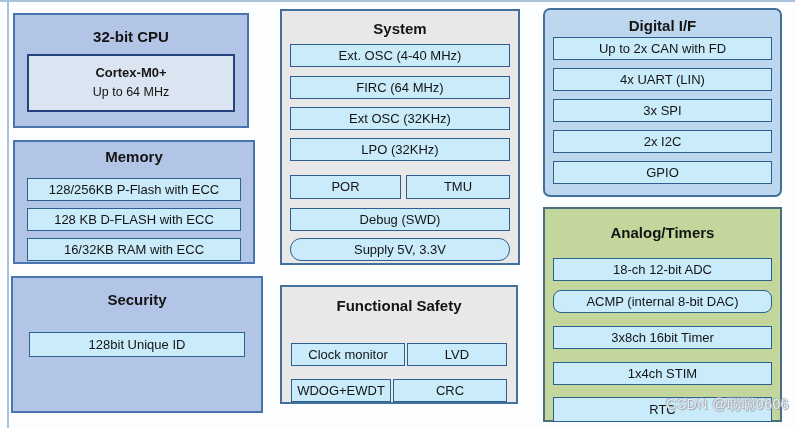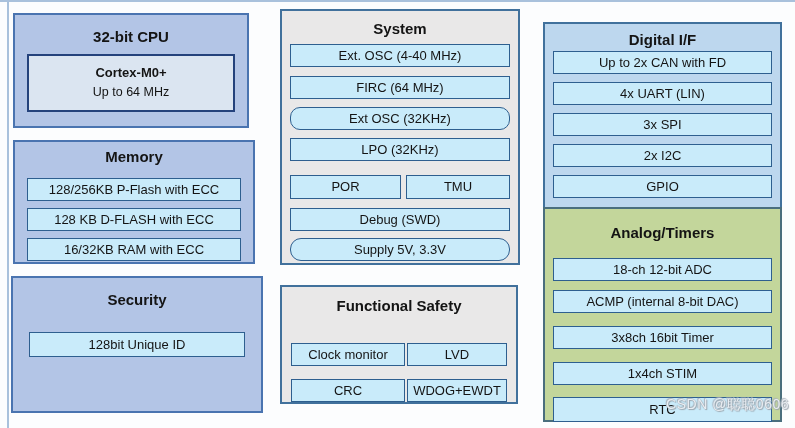--- a/index.html
+++ b/index.html
@@ -97,54 +97,54 @@
 
   <div class="block periwinkle" style="left:11px; top:274px; width:252px; height:137px;">
     <div class="block-title" style="padding-top:13px;">Security</div>
     <div class="item" style="margin:23px 16px 0; height:25px; line-height:23px;">128bit Unique ID</div>
   </div>
 
   <div class="block grayblock" style="left:280px; top:7px; width:240px; height:256px;">
     <div class="block-title" style="padding-top:9px;">System</div>
     <div class="item" style="margin:6px 8px 0;">Ext. OSC (4-40 MHz)</div>
     <div class="item" style="margin:9px 8px 0;">FIRC (64 MHz)</div>
-    <div class="item" style="margin:8px 8px 0;border-radius:10px;">Ext OSC (32KHz)</div>
+    <div class="item" style="margin:8px 8px 0;">Ext OSC (32KHz)</div>
     <div class="item" style="margin:8px 8px 0;">LPO (32KHz)</div>
     <div class="row" style="margin:14px 8px 0;">
       <div class="item" style="width:111px; height:24px; line-height:22px;">POR</div>
       <div class="item" style="width:104px; height:24px; line-height:22px;">TMU</div>
     </div>
     <div class="item" style="margin:9px 8px 0;">Debug (SWD)</div>
     <div class="item" style="margin:7px 8px 0;border-radius:11px;">Supply 5V, 3.3V</div>
   </div>
 
   <div class="block grayblock" style="left:280px; top:283px; width:238px; height:119px;">
     <div class="block-title" style="padding-top:10px;">Functional Safety</div>
     <div class="row" style="margin:28px 9px 0;border-radius:7px;">
       <div class="item" style="width:114px;">Clock monitor</div>
       <div class="item" style="width:100px;">LVD</div>
     </div>
     <div class="row" style="margin:13px 9px 0;">
+      <div class="item" style="width:100px;">WDOG+EWDT</div>
       <div class="item" style="width:114px;">CRC</div>
-      <div class="item" style="width:100px;">WDOG+EWDT</div>
     </div>
   </div>
 
-  <div class="block skyblock" style="left:543px; top:20px; width:239px; height:189px;">
+  <div class="block skyblock" style="left:543px; top:6px; width:239px; height:189px;border-radius:7px;">
     <div class="block-title" style="padding-top:7px;">Digital I/F</div>
     <div class="item" style="margin:2px 8px 0;">Up to 2x CAN with FD</div>
     <div class="item" style="margin:8px 8px 0;">4x UART (LIN)</div>
     <div class="item" style="margin:8px 8px 0;">3x SPI</div>
     <div class="item" style="margin:8px 8px 0;">2x I2C</div>
     <div class="item" style="margin:8px 8px 0;">GPIO</div>
   </div>
 
   <div class="block greenblock" style="left:543px; top:205px; width:239px; height:215px;">
     <div class="block-title" style="padding-top:15px;">Analog/Timers</div>
     <div class="item" style="margin:16px 8px 0;">18-ch 12-bit ADC</div>
-    <div class="item" style="margin:9px 8px 0;">ACMP (internal 8-bit DAC)</div>
+    <div class="item" style="margin:9px 8px 0;border-radius:8px;">ACMP (internal 8-bit DAC)</div>
     <div class="item" style="margin:13px 8px 0;">3x8ch 16bit Timer</div>
     <div class="item" style="margin:13px 8px 0;">1x4ch STIM</div>
     <div class="item" style="margin:12px 8px 0; height:25px; line-height:23px;">RTC</div>
   </div>
 
   <div class="watermark">CSDN @聪聪0606</div>
 </div>
 
 </body></html>

